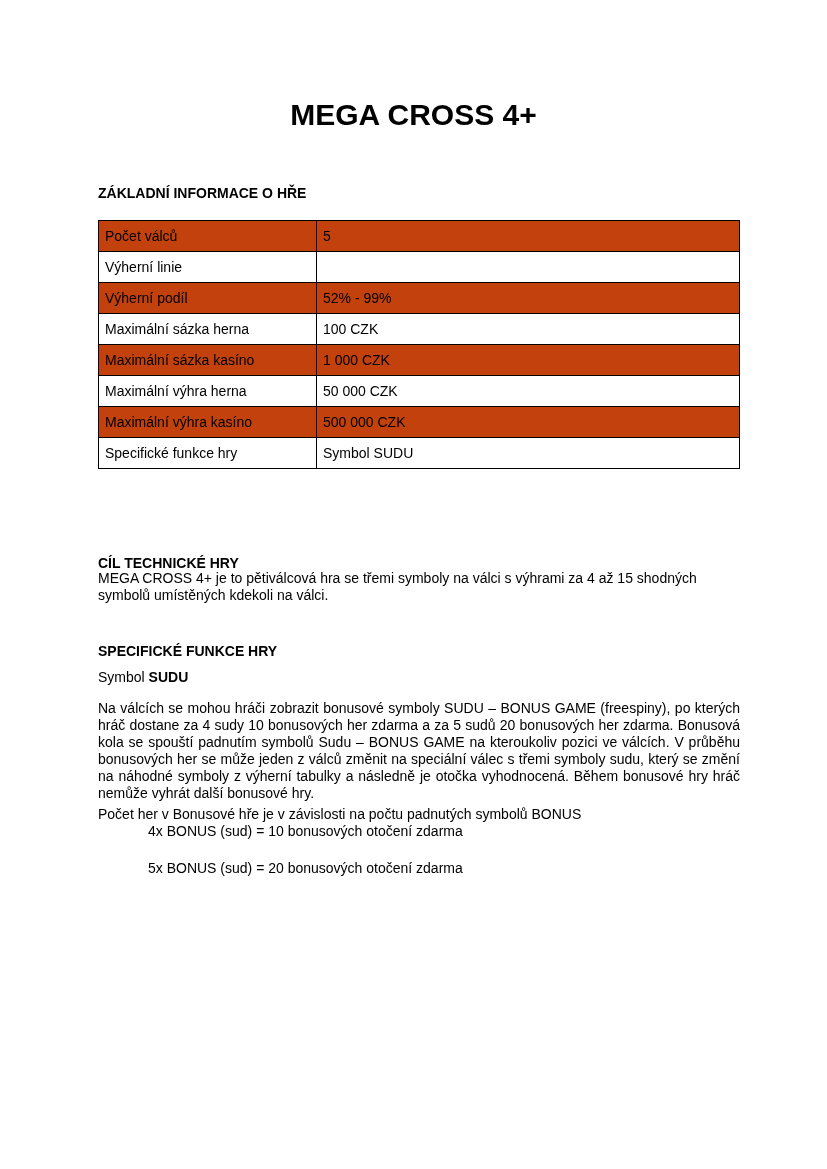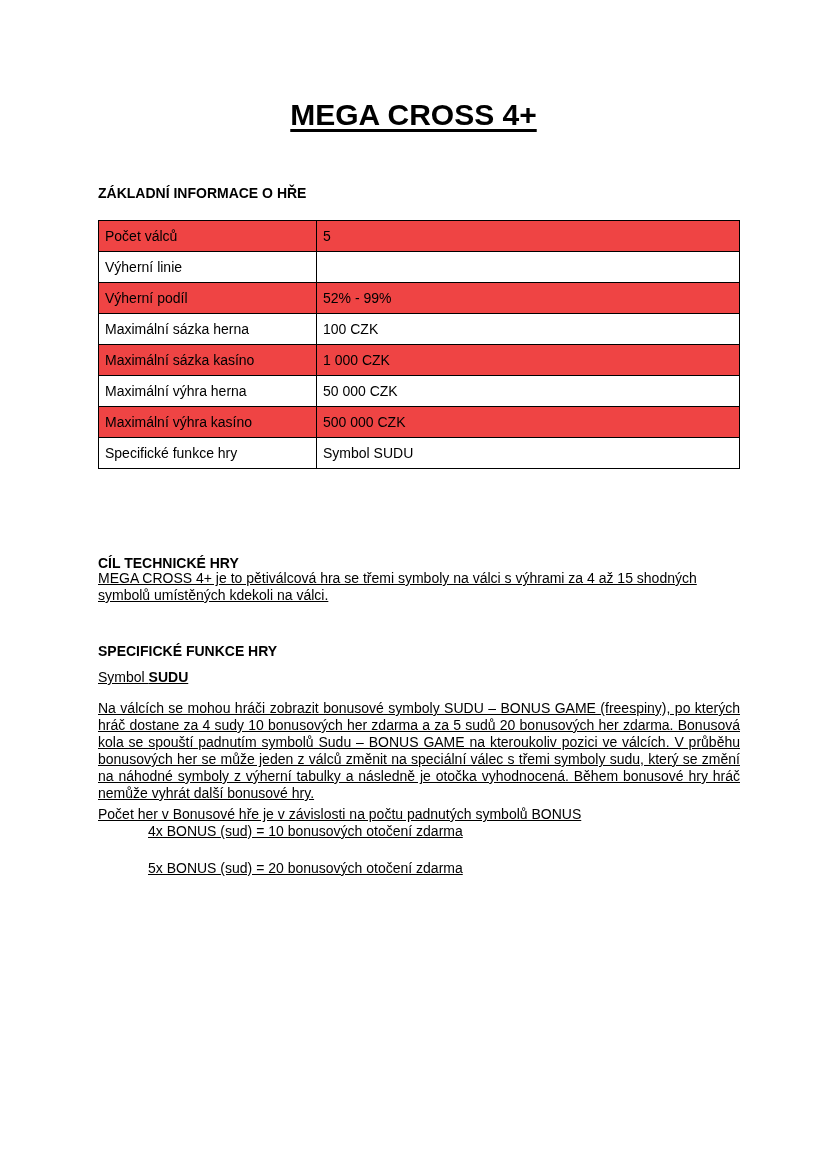--- a/index.html
+++ b/index.html
@@ -1,27 +1,27 @@
 <!DOCTYPE html>
 <html><head>
 <meta charset="utf-8">
 <style>
   html, body { margin:0; padding:0; background:#ffffff; }
   body { width:827px; height:1169px; position:relative; overflow:hidden;
          font-family:"Liberation Sans", sans-serif; color:#000; }
   .title { position:absolute; left:0; width:827px; top:98px; text-align:center;
            font-size:30px; font-weight:bold; }
-  .title span { text-decoration:underline; text-decoration-thickness:3px; text-underline-offset:4px; }
+  .title span { text-decoration-thickness:3px; text-underline-offset:4px; }
   .h2 { position:absolute; left:98px; font-size:14px; font-weight:bold;margin-top:20px; }
   table.info { position:absolute; left:98px; top:220px; width:642px; border-collapse:collapse;
                font-size:14px; }
   table.info td { border:1px solid #000; height:30px; padding:0 0 0 6px; vertical-align:middle; }
   table.info td.k { width:211px; }
-  table.info tr.shade td { background:#ef4444; }
-  .para { position:absolute; left:98px; width:642px; font-size:14px; line-height:17px;text-decoration:underline; }
+  table.info tr.shade td { background:#c2410c; }
+  .para { position:absolute; left:98px; width:642px; font-size:14px; line-height:17px; }
   .just { text-align:justify; }
   .indent { padding-left:50px; }
 </style>
 </head>
 <body>
 
 <div class="title"><span>MEGA CROSS 4+</span></div>
 
 <div class="h2" style="top:165px;">ZÁKLADNÍ INFORMACE O HŘE</div>
 

